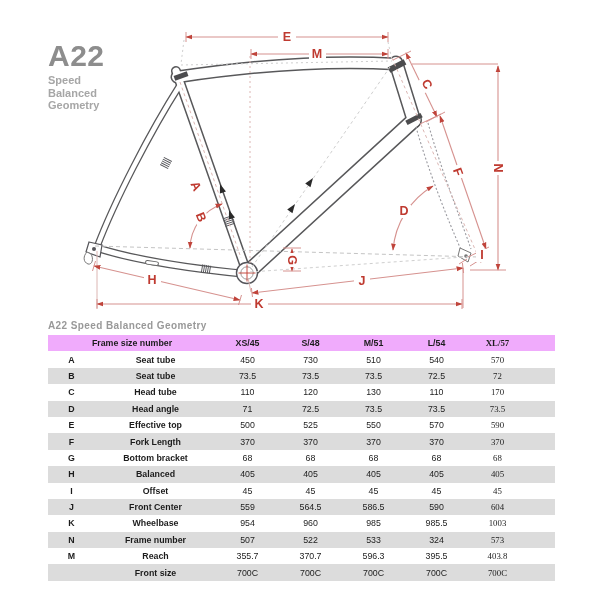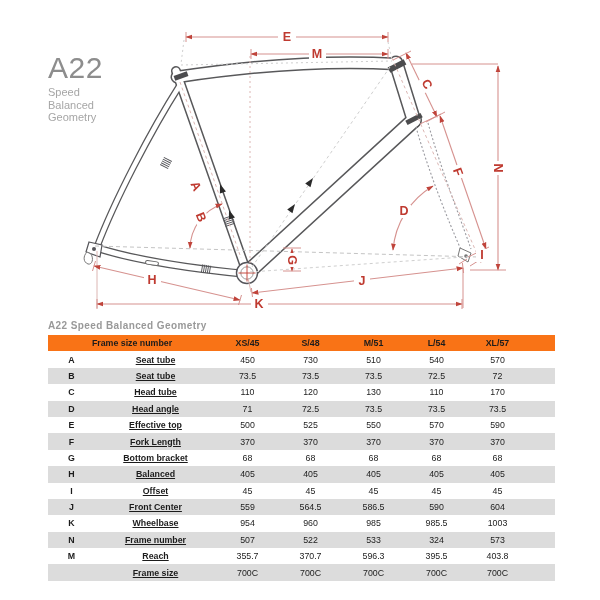--- a/index.html
+++ b/index.html
@@ -2,39 +2,39 @@
 <html><head>
 <meta charset="utf-8">
 <style>
   * { margin:0; padding:0; box-sizing:border-box; }
   html,body { width:600px; height:600px; background:#ffffff; overflow:hidden;
               font-family:"Liberation Sans", sans-serif; }
   .stage { position:relative; width:600px; height:600px; background:#fff; }
 
   
   .logo { position:absolute; left:48px; top:42px; }
-  .logo-model { font-size:30px; font-weight:normal; color:#8d8d8d; letter-spacing:0.5px; line-height:28px;margin-top:12px; }
-  .logo-tagline { margin-top:4px; font-size:11px; font-weight:normal; color:#a6a6a6; line-height:12.5px; }
+  .logo-model { font-size:30px; font-weight:bold; color:#8d8d8d; letter-spacing:0.5px; line-height:28px; }
+  .logo-tagline { margin-top:4px; font-size:11px; font-weight:bold; color:#a6a6a6; line-height:12.5px; }
   .logo-tagline span { display:block; }
 
   
   .diagram { position:absolute; left:0; top:0; width:600px; height:322px; }
 
   
   .table-wrap { position:absolute; left:48px; top:320px; width:507px; }
   .table-title { font-size:10px; font-weight:bold; color:#999; letter-spacing:0.4px; margin-bottom:4px; }
   table.geo { width:507px; border-collapse:collapse; table-layout:fixed; font-size:8.8px; color:#1c1c1c; }
   table.geo th, table.geo td { height:16.4px; padding:0; text-align:center; vertical-align:middle;
                                white-space:nowrap; overflow:hidden; }
-  table.geo thead tr { background:#f97316; }
+  table.geo thead tr { background:#f0abfc; }
   table.geo thead th { font-weight:bold; }
   table.geo tbody tr:nth-child(even) { background:#dcdcdc; }
   table.geo td.letter { font-weight:bold; }
-  table.geo td.rowlabel { font-weight:bold;text-decoration:underline; }
-  table.geo th.lastcol, table.geo td.lastcol { padding-right:28px; }
+  table.geo td.rowlabel { font-weight:bold; }
+  table.geo th.lastcol, table.geo td.lastcol { padding-right:28px;font-family:Liberation Serif, serif; }
 </style>
 </head>
 <body>
 
 <div class="stage">
 
   <div class="logo">
     <div class="logo-model">A22</div>
     <div class="logo-tagline">
       <span>Speed</span>
@@ -365,21 +365,21 @@
             <td class="letter">M</td>
             <td class="rowlabel">Reach</td>
             <td>355.7</td>
             <td>370.7</td>
             <td>596.3</td>
             <td>395.5</td>
             <td class="lastcol">403.8</td>
           </tr>
           <tr>
             <td class="letter"></td>
-            <td class="rowlabel">Frame size</td>
+            <td class="rowlabel">Front size</td>
             <td>700C</td>
             <td>700C</td>
             <td>700C</td>
             <td>700C</td>
             <td class="lastcol">700C</td>
           </tr>
         </tbody>
     </table>
   </div>
 

